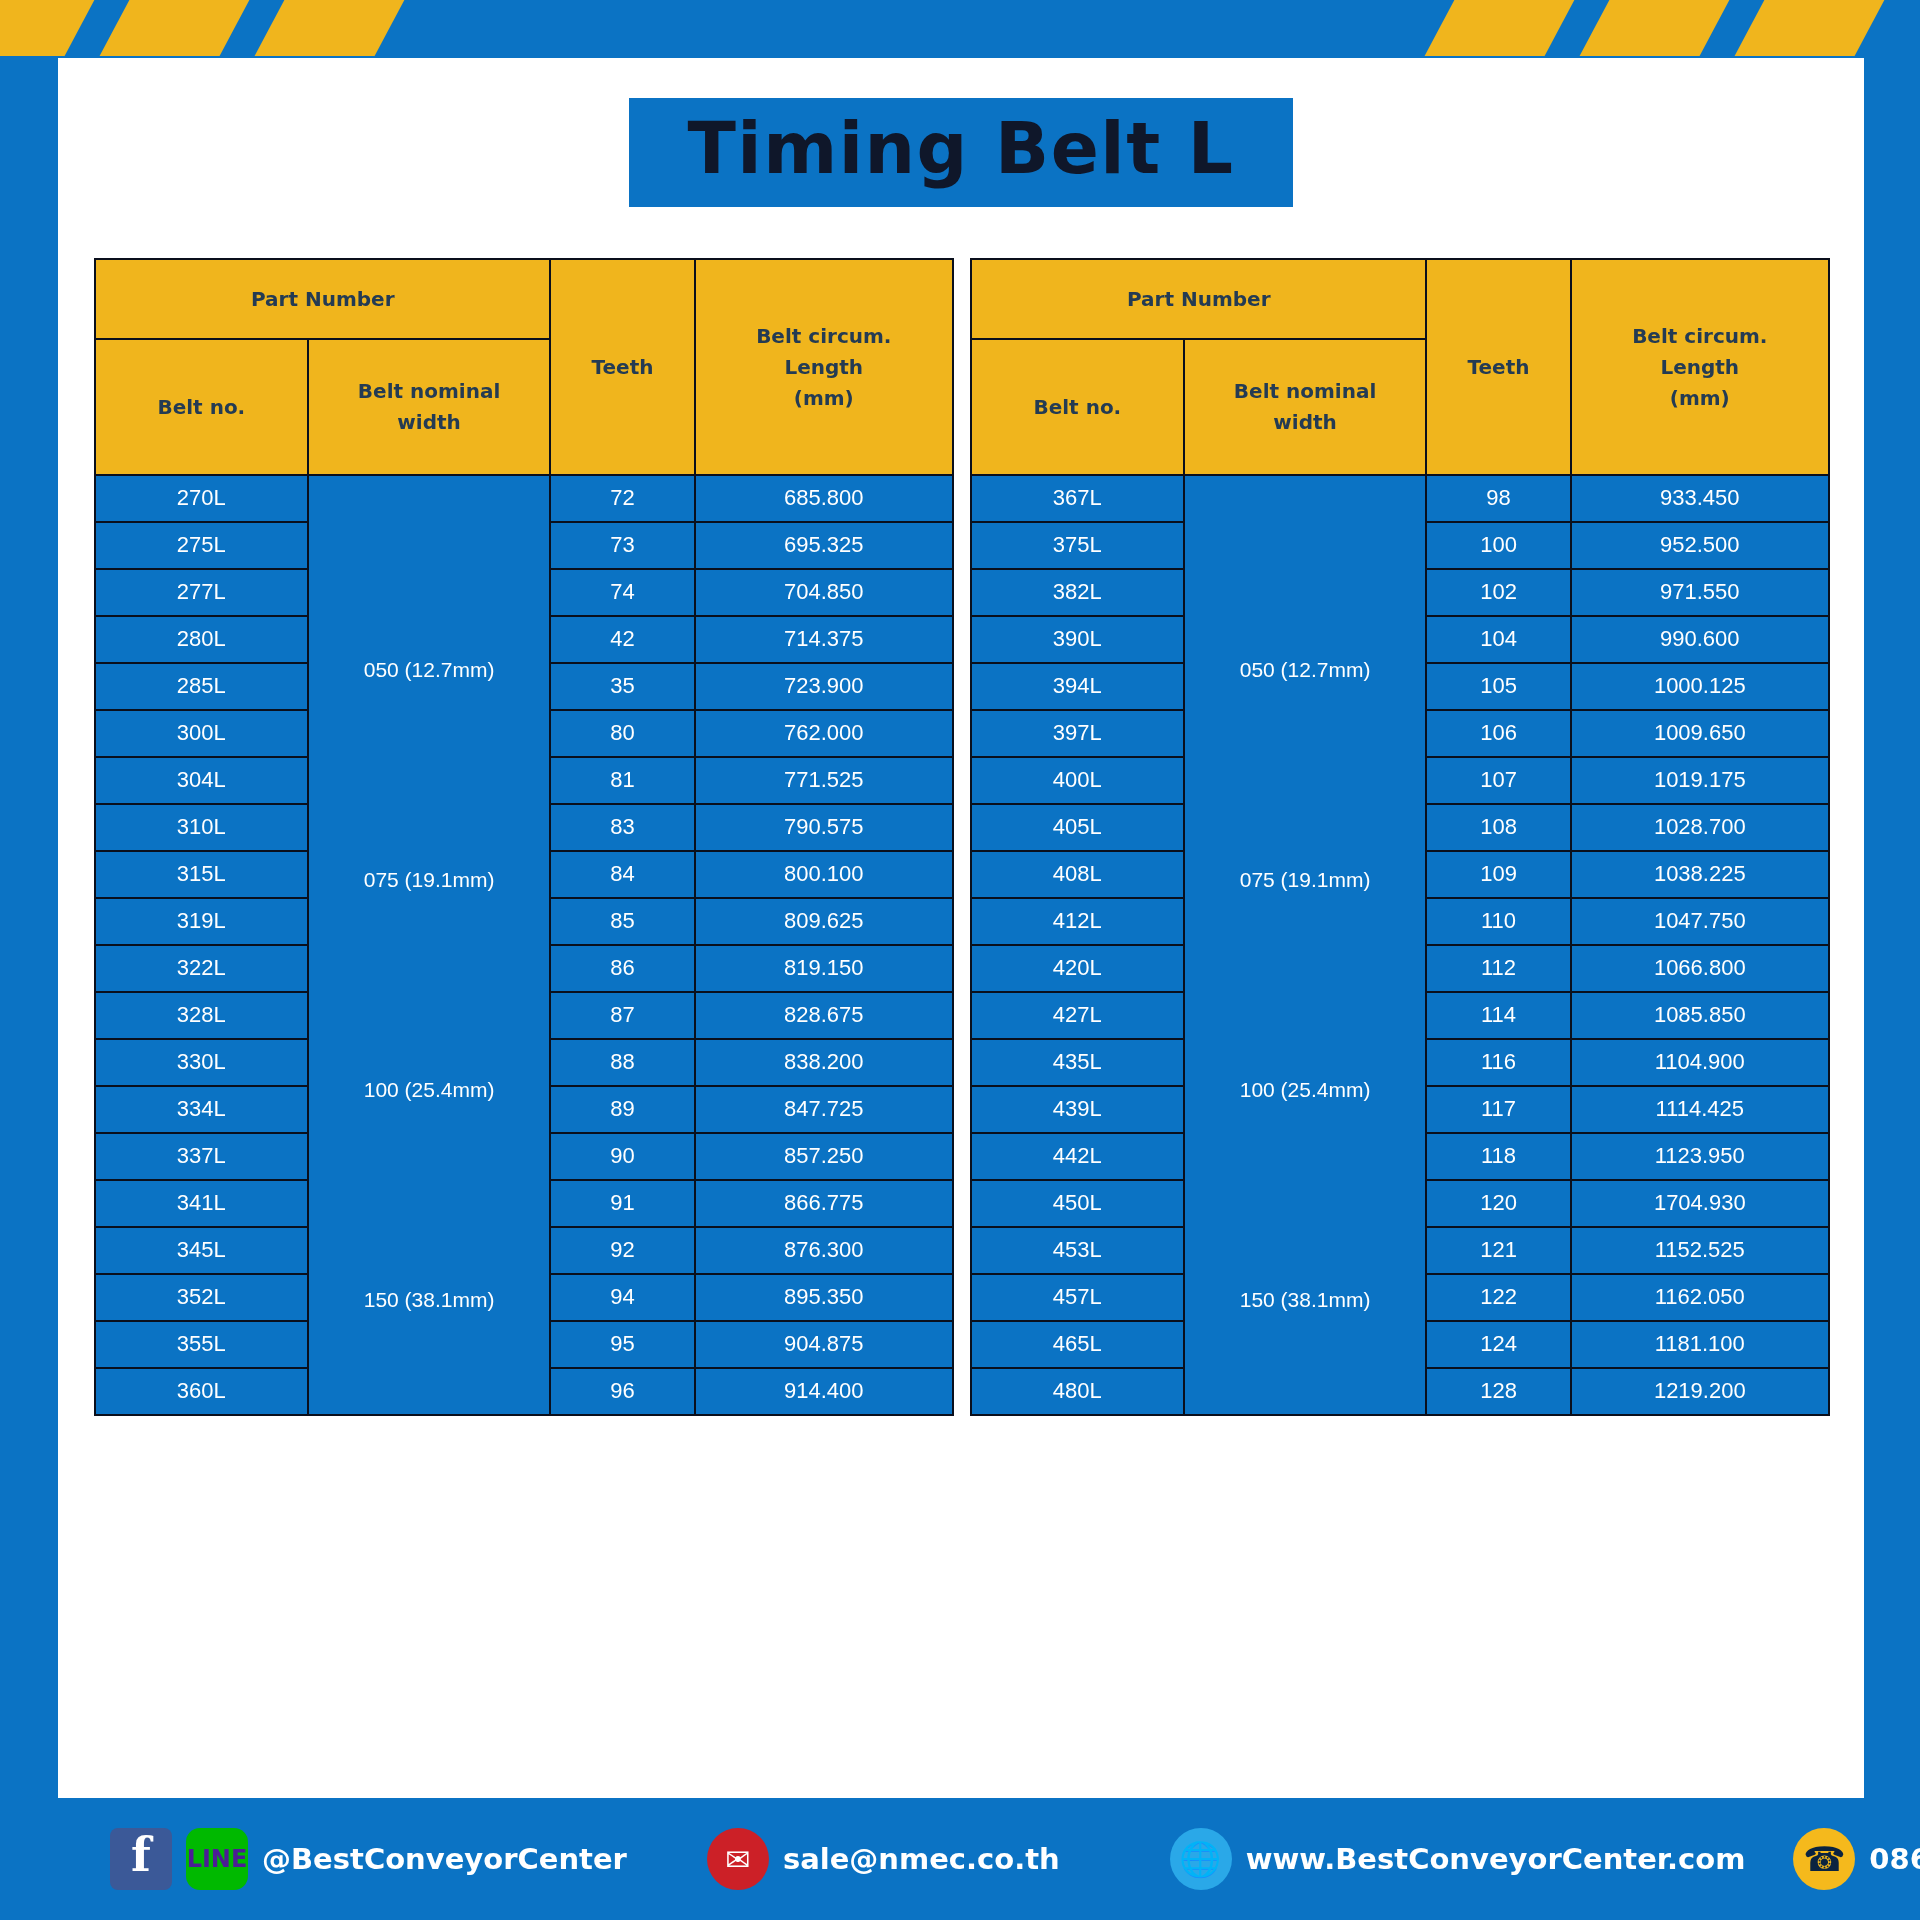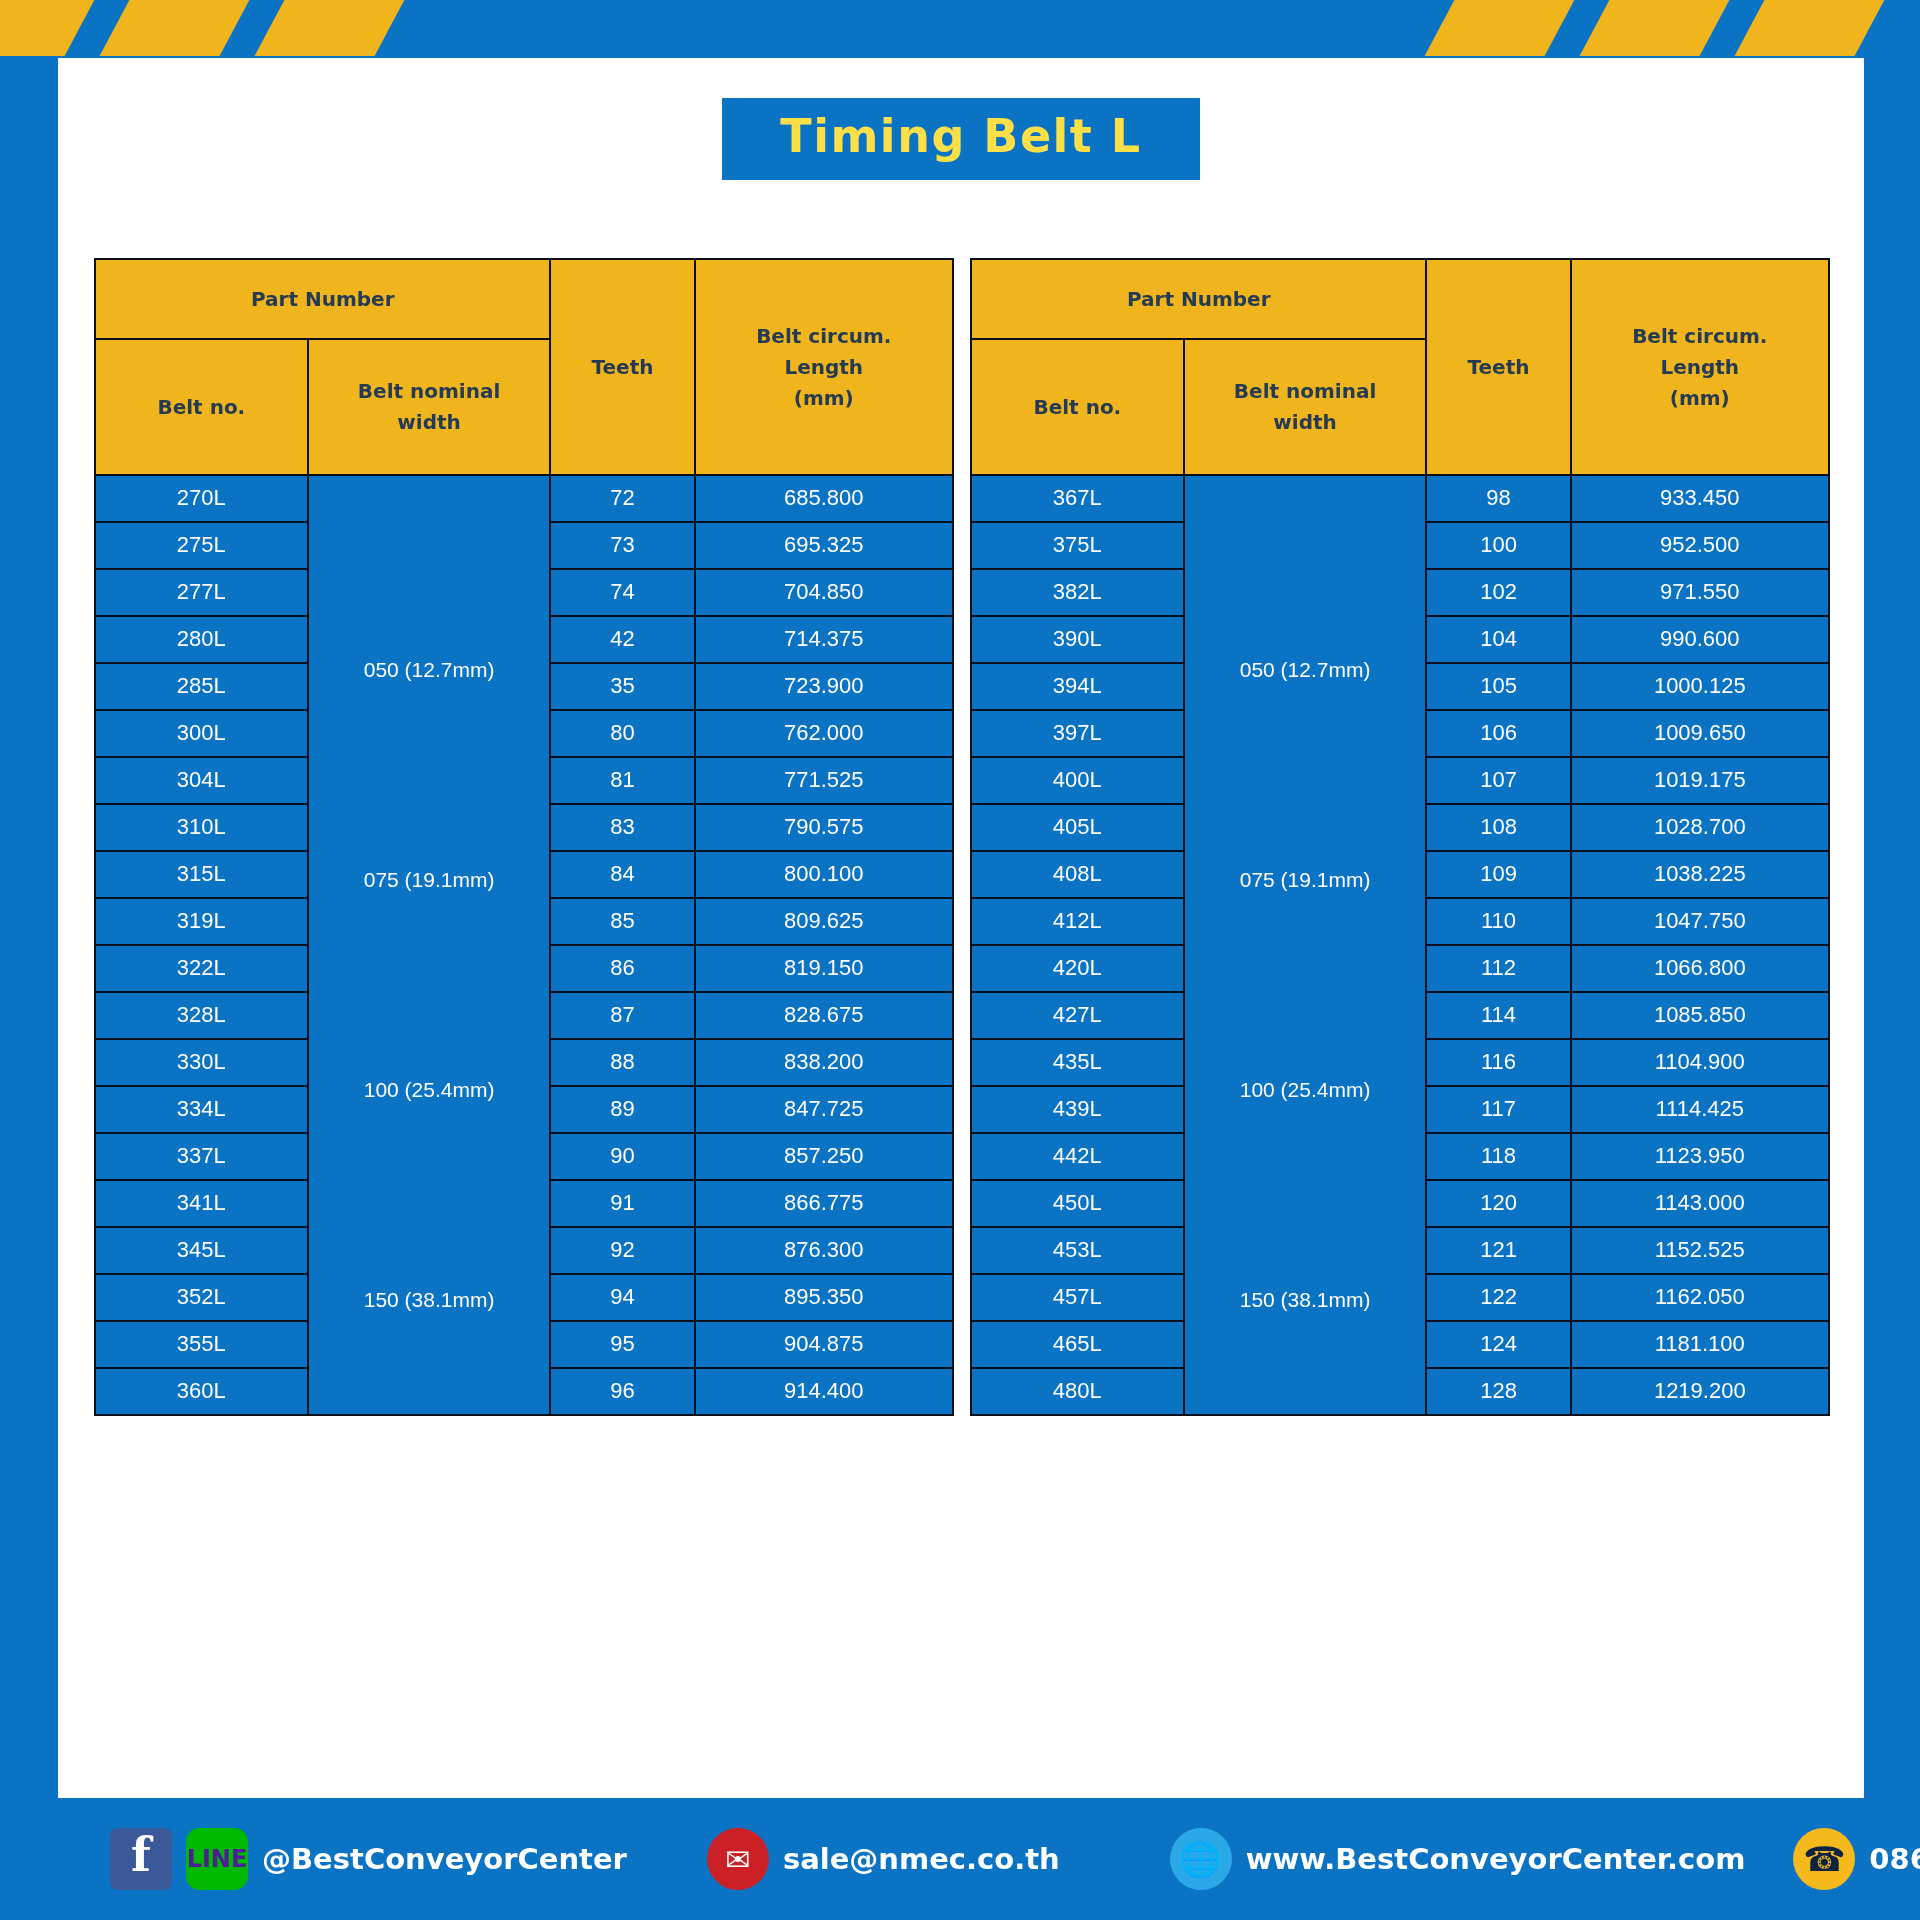--- a/index.html
+++ b/index.html
@@ -44,22 +44,22 @@
   
   .title-wrap {
     position: absolute; left: 0; top: 40px; width: 1806px;
     display: flex; justify-content: center;
   }
   .title-box {
     background: #0b73c4;
     padding: 14px 58px 20px 58px;
   }
   .title-box h1 {
-    color: #fde047;
-    font-size: 46px;
+    color: #0f172a;
+    font-size: 71px;
     font-weight: bold;
     letter-spacing: 1.5px;
     line-height: 1.05;
     white-space: nowrap;
     font-family: "DejaVu Sans", sans-serif;
   }
 
   
   .tables {
     position: absolute;
@@ -411,21 +411,21 @@
                 <td>1114.425</td>
               </tr>
               <tr>
                 <td>442L</td>
                 <td>118</td>
                 <td>1123.950</td>
               </tr>
               <tr>
                 <td>450L</td>
                 <td>120</td>
-                <td>1143.000</td>
+                <td>1704.930</td>
               </tr>
               <tr>
                 <td>453L</td>
                 <td>121</td>
                 <td>1152.525</td>
               </tr>
               <tr>
                 <td>457L</td>
                 <td>122</td>
                 <td>1162.050</td>

